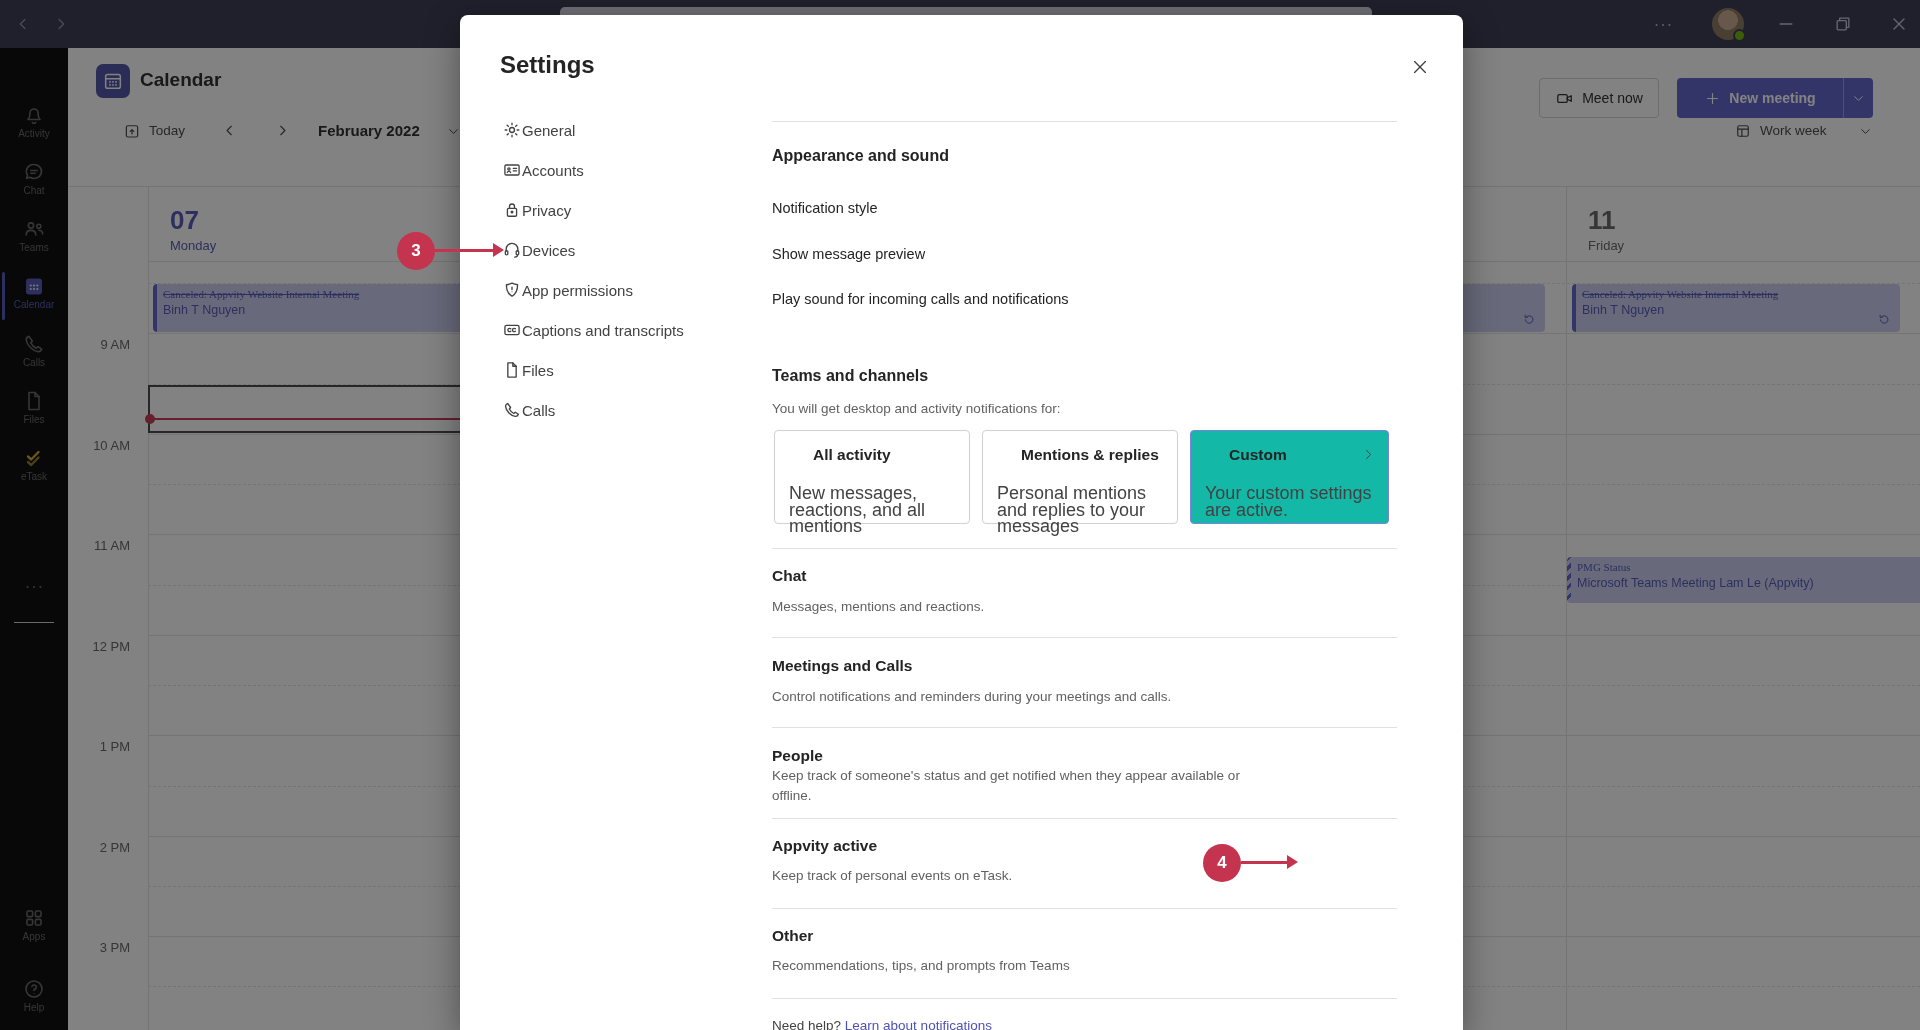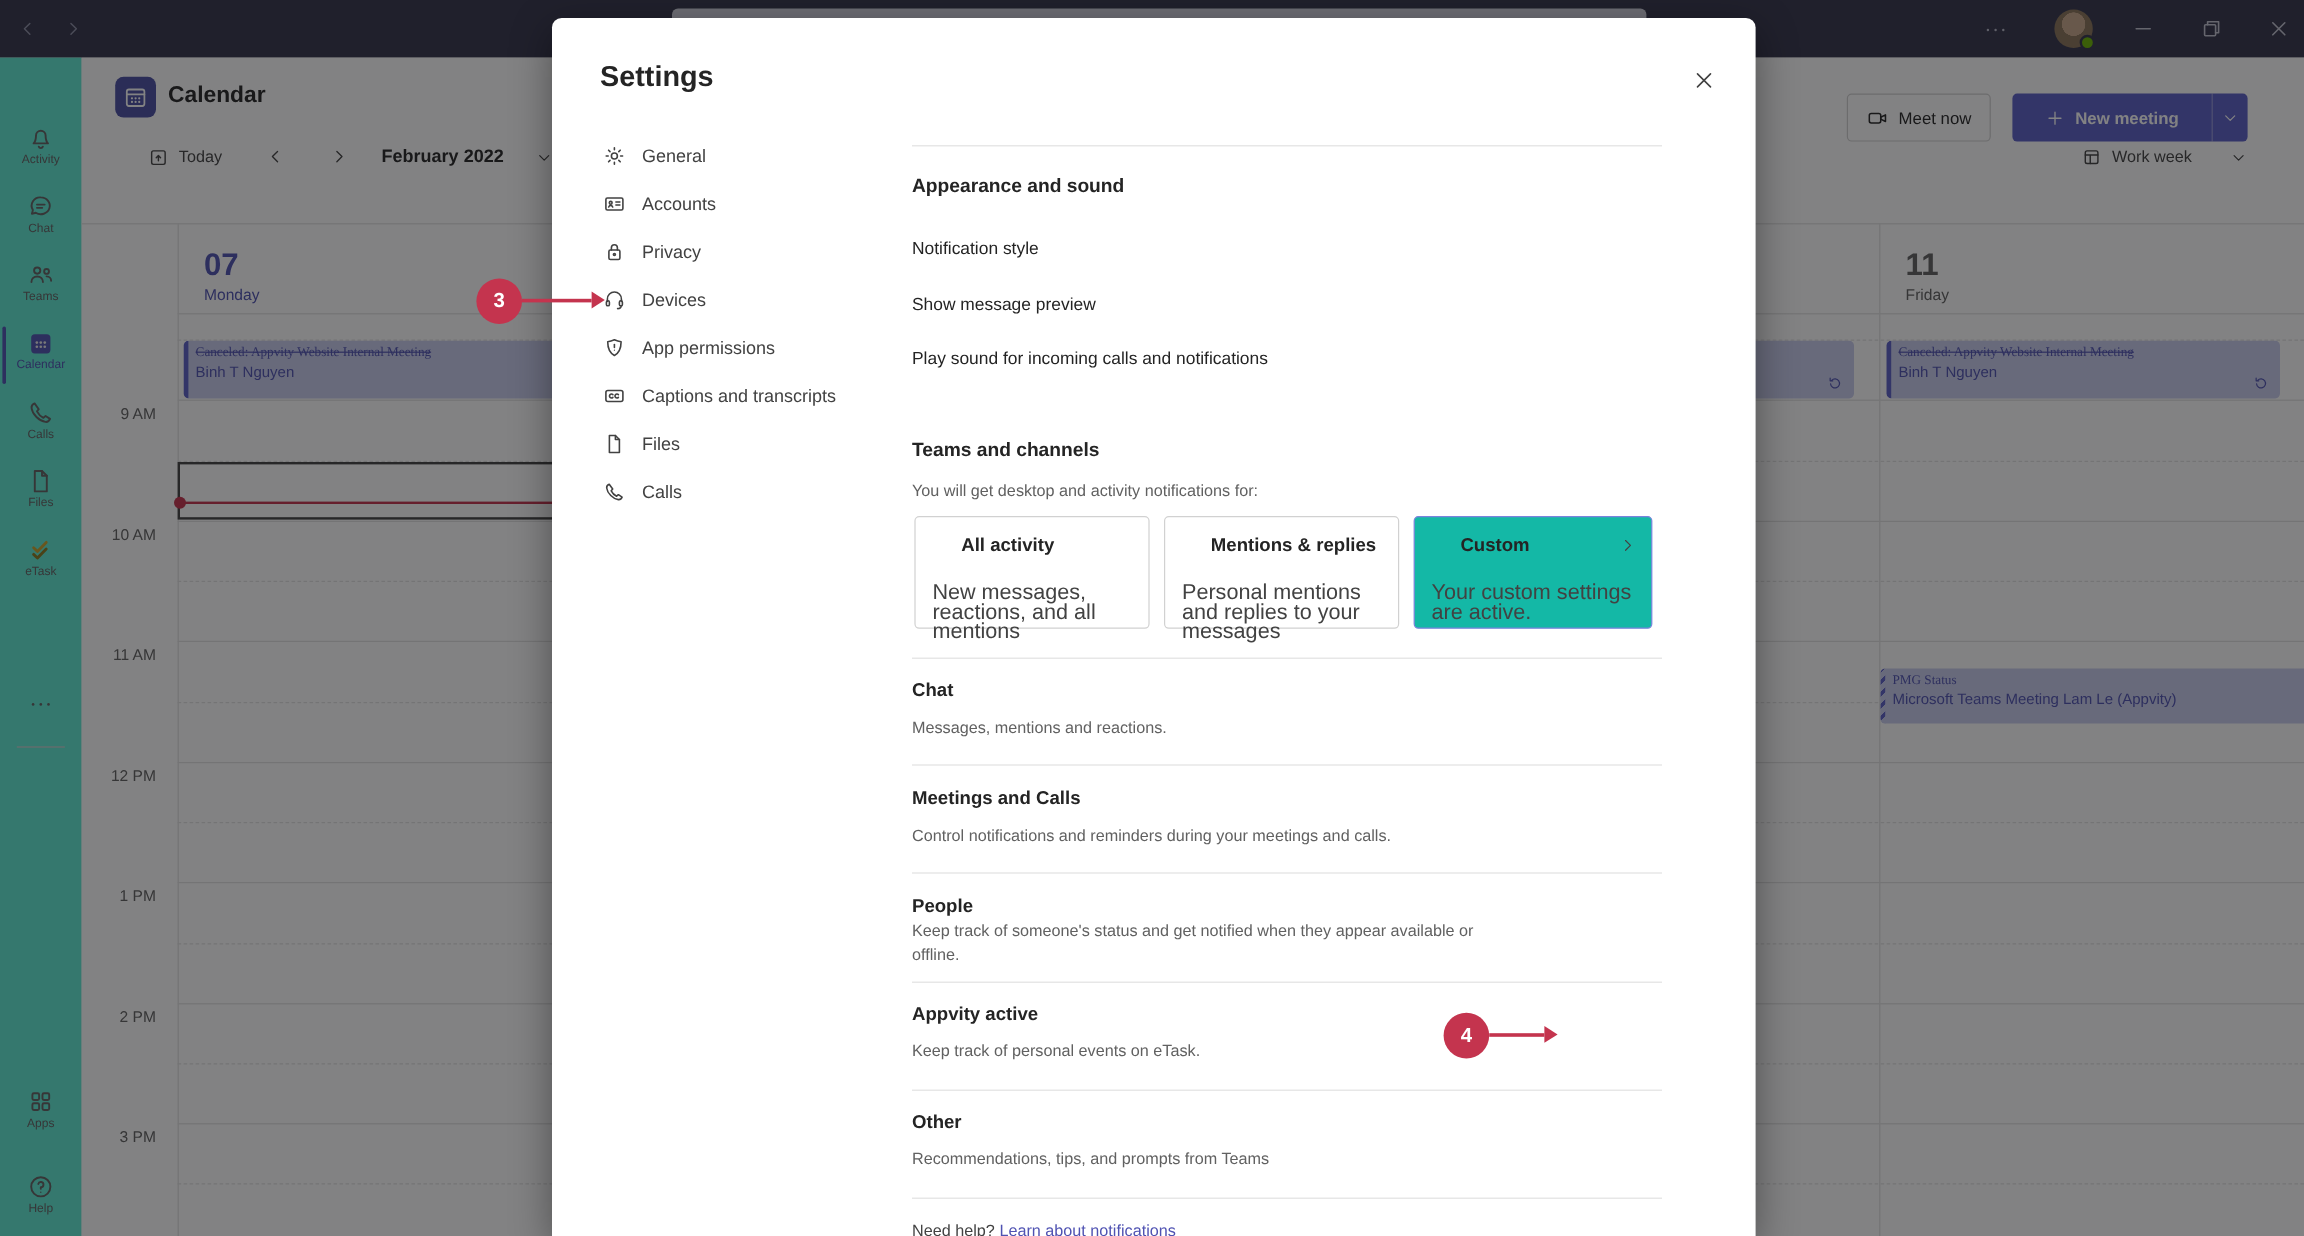--- a/index.html
+++ b/index.html
@@ -13,21 +13,21 @@
   .tb-nav { position:absolute; top:15px; width:18px; height:18px; color:#8d8fa6; }
   .searchbox { position:absolute; left:560px; top:7px; width:812px; height:34px; background:#d3d4e0; border-radius:5px; }
   .tb-dots { position:absolute; left:1652px; top:14px; width:22px; height:22px; color:#b8b9c9; }
   .avatar { position:absolute; left:1712px; top:8px; width:32px; height:32px; border-radius:50%;
             background:radial-gradient(circle at 50% 38%, #c9a88a 0 38%, #8a7358 39% 100%); }
   .avatar .badge { position:absolute; right:-2px; bottom:-2px; width:13px; height:13px; border-radius:50%;
                    background:#6bb700; border:2px solid #33344a; }
   .winbtn { position:absolute; top:14px; width:20px; height:20px; color:#c2c3d2; }
 
   
-  .rail { position:absolute; left:0; top:48px; width:68px; height:982px; background:#5eead4; }
+  .rail { position:absolute; left:0; top:48px; width:68px; height:982px; background:#000000; }
   .rail-item { position:absolute; left:0; width:68px; text-align:center; color:#616161; }
   .rail-item svg { display:block; margin:0 auto; width:24px; height:24px; }
   .rail-label { font-size:10px; margin-top:1px; display:block; }
   .rail-item.sel { color:#4f52b2; }
   .rail-indicator { position:absolute; left:2px; width:3px; height:48px; background:#4f52b2; border-radius:2px; }
   .rail-divider { position:absolute; left:14px; width:40px; height:1px; background:#cfcfcf; }
   .etask-ico path { stroke-width:2.4; }
 
   
   .calarea { position:absolute; left:68px; top:48px; width:1852px; height:982px; background:#fff; }
@@ -69,26 +69,26 @@
   .overlay { position:absolute; left:0; top:0; width:1920px; height:1030px; background:rgba(15,15,18,0.52); }
 
   
   .dialog { position:absolute; left:460px; top:15px; width:1003px; height:1015px; background:#fff;
             border-radius:8px 8px 0 0; box-shadow:0 10px 34px rgba(0,0,0,.4); overflow:hidden; }
   .dlg-title { position:absolute; left:40px; top:36px; font-size:24px; font-weight:600; color:#242424; }
   .dlg-close { position:absolute; left:946px; top:38px; width:28px; height:28px; color:#424242; }
   .dlg-close svg { width:20px; height:20px; margin:4px; }
 
   .nav { position:absolute; left:32px; top:95px; width:250px; }
-  .nav-item { position:relative; height:40px; display:flex; align-items:center; padding-left:10px; gap:13px;
+  .nav-item { position:relative; height:40px; display:flex; align-items:center; padding-left:10px; 
               color:#424242; font-size:15px; border-radius:4px; }
   .nav-item.sel { background:#ededed; }
   .nav-item svg { width:20px; height:20px; flex:0 0 20px; }
 
-  .content { position:absolute; left:300px; top:0; width:625px; height:1009px; }
+  .content { position:absolute; left:312px; top:0; width:625px; height:1009px; }
   .divider { position:absolute; left:0; width:625px; height:1px; background:#e1e1e1; }
   .h-section { position:absolute; font-size:16px; font-weight:700; color:#242424; }
   .lbl { position:absolute; font-size:14.5px; color:#242424; }
   .desc { position:absolute; font-size:13.5px; color:#616161; line-height:20px; }
 
   .cards { position:absolute; left:2px; top:415px; display:flex; gap:12px; }
   .card { width:196px; height:94px; border:1px solid #d1d1d1; border-radius:4px; padding:15px 14px; position:relative; background:#fff; }
   .card.sel { width:199px; background:#14b8a6; border:1px solid #7b82dd; }
   .card .c-title { font-size:15.5px; font-weight:700; color:#242424;margin-left:24px; }
   .card .c-desc { font-size:18px; color:#424242; line-height:16.5px; margin-top:21px; }

